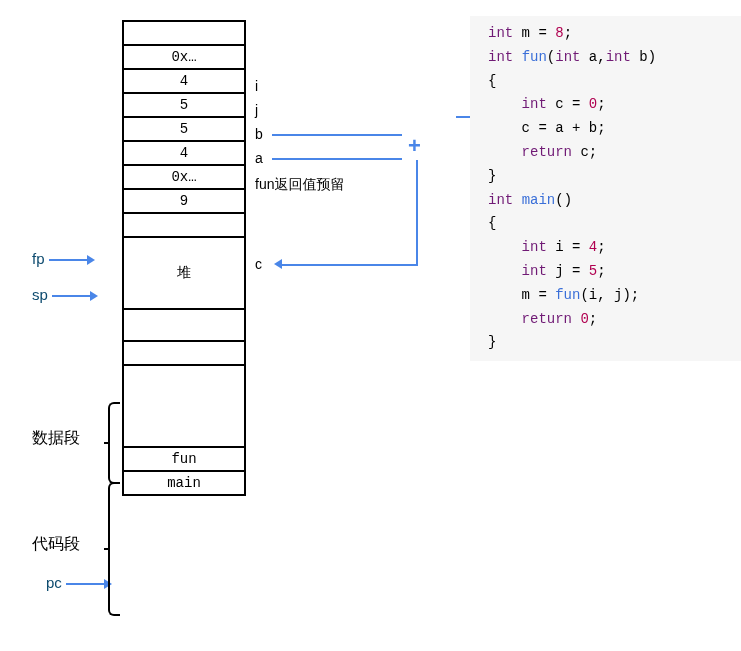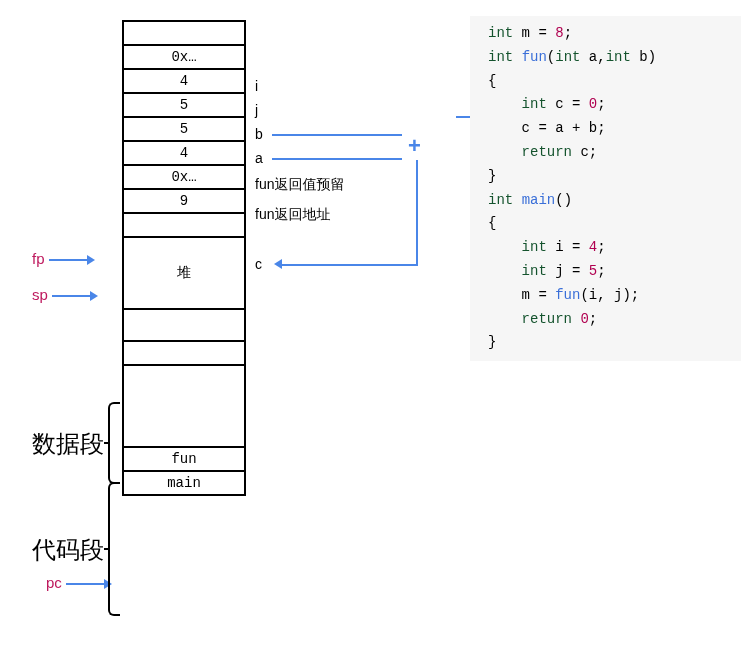--- a/index.html
+++ b/index.html
@@ -47,21 +47,21 @@
     width: 130px;
     text-align: left;
     color: #000;
   }
 
   
   .ptr {
     position: absolute;
     text-align: right;
     font-size: 15px;
-    color: #be185d;
+    color: #0c4a6e;
   }
   .ptr .arrow {
     display: inline-block;
     position: relative;
     width: 46px;
     height: 10px;
     vertical-align: middle;
   }
   .ptr .arrow::before {
     content: "";
@@ -94,21 +94,21 @@
     position: absolute;
     left: -6px;
     top: calc(50% - 1px);
     width: 6px;
     height: 2px;
     background: #000;
   }
   .seg-label {
     position: absolute;
     text-align: right;
-    font-size: 24px;
+    font-size: 16px;
   }
 
   
   .conn {
     position: absolute;
     background: #4a86e8;
   }
   .v { width: 2px; }
   .h { height: 2px; }
   .arrow-left {
@@ -131,21 +131,21 @@
     left: 460px;
     top: 6px;
     width: 260px;
     background: #f6f6f6;
     padding: 6px 10px 6px 18px;
     font-family: "Courier New", monospace;
     font-size: 14px;
     line-height: 1.7;
     white-space: pre;
   }
-  .kw { color: #14532d; margin-top: 38px; }    
+  .kw { color: #701a75; margin-top: 38px; }    
   .fn { color: #3a6fd8; }    
   .num { color: #b00050; }
   .code-arrow {
     position: absolute;
     left: 446px;
     top: 98px;
     color: #4a86e8;
   }
   .code-arrow .shaft {
     display:inline-block;width:20px;height:2px;background:#4a86e8;vertical-align:middle;
@@ -178,21 +178,20 @@
     <div class="spacer" style="height:80px"></div>
     <div class="cell">fun</div>
     <div class="cell">main</div>
   </div>
 
   <div class="side" style="top:68px">i</div>
   <div class="side" style="top:92px">j</div>
   <div class="side" style="top:116px">b</div>
   <div class="side" style="top:140px">a</div>
   <div class="side" style="top:166px">fun返回值预留</div>
-  <div class="side" style="top:196px">fun返回地址</div>
   <div class="side" style="top:246px">c</div>
 
   <div class="ptr" style="top:240px;left:22px">
     <span>fp</span>
     <span class="arrow"></span>
   </div>
   <div class="ptr" style="top:276px;left:22px">
     <span>sp</span>
     <span class="arrow"></span>
   </div>

